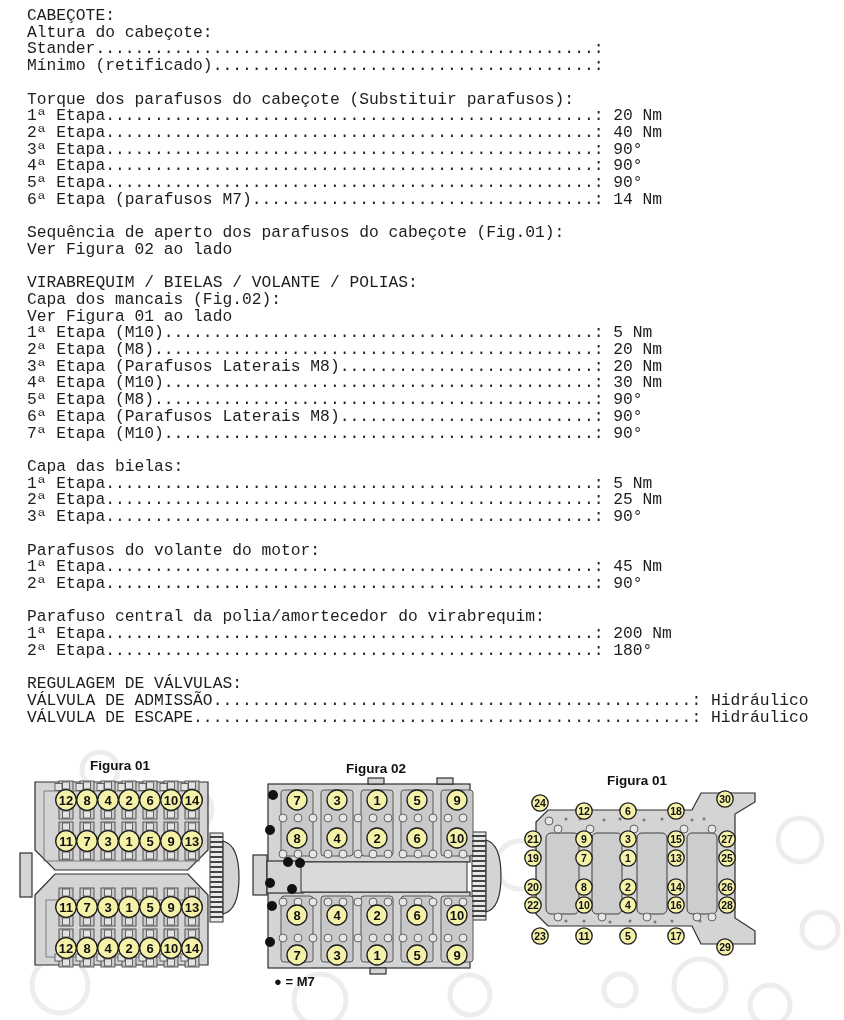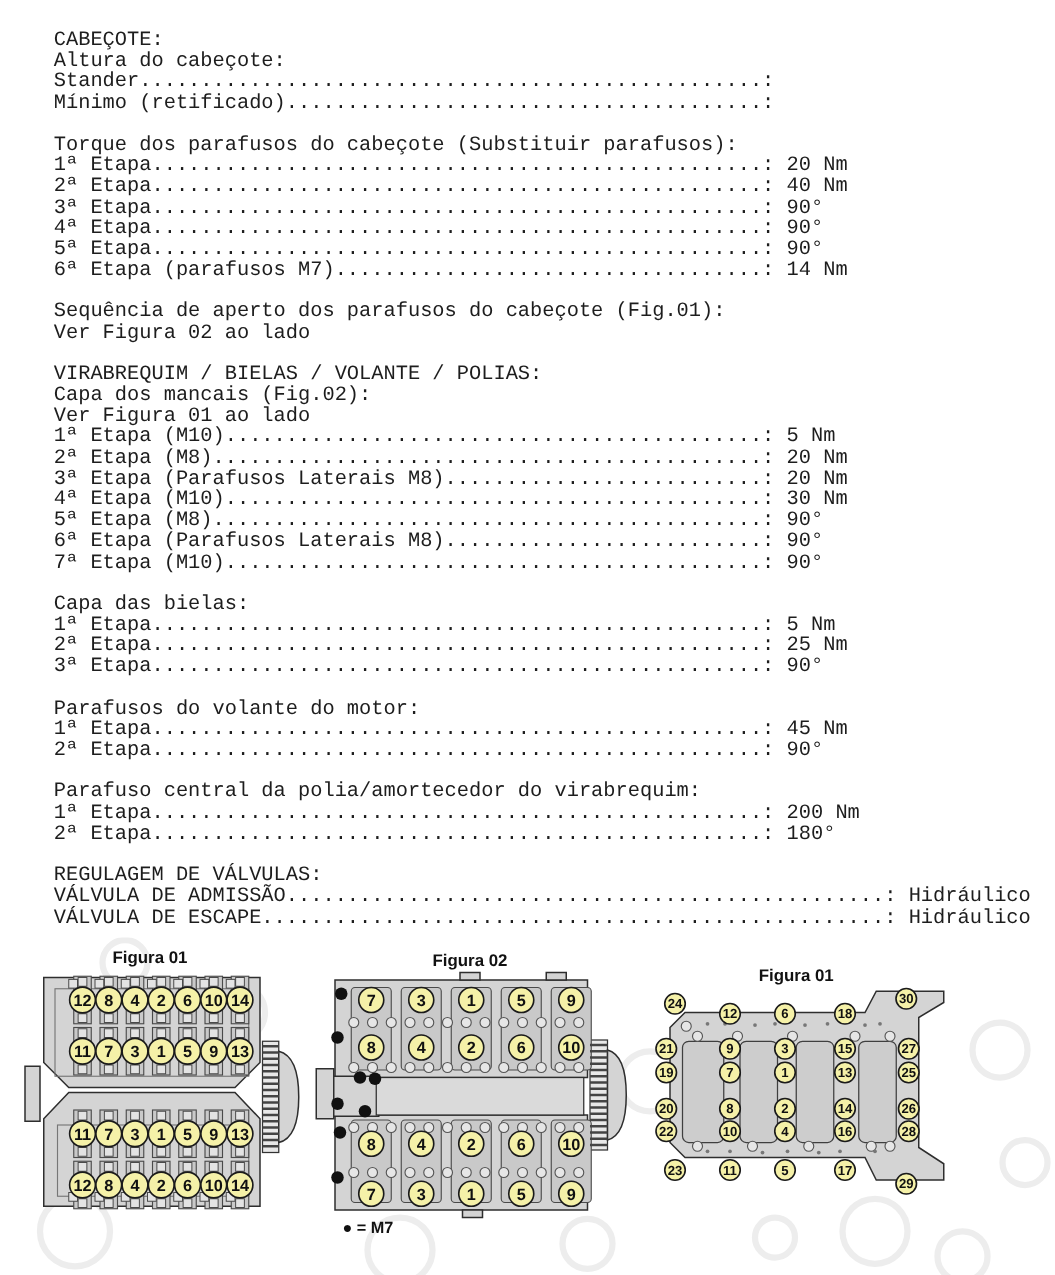--- a/index.html
+++ b/index.html
@@ -4,21 +4,21 @@
 <style>
   html,body{margin:0;padding:0;}
   body{
     width:844px;height:1020px;
     background:#ffffff;
     position:relative;
     overflow:hidden;
     font-family:"Liberation Sans",sans-serif;
   }
   .spec{
-    position:absolute;left:27px;top:8px;margin:16px;
+    position:absolute;left:27px;top:8px;margin:0;
     font-family:"Liberation Mono","DejaVu Sans Mono",monospace;
     font-size:16.3px;line-height:16.7px;
     color:#1d1d1d;white-space:pre;
   }
   .figs{position:absolute;left:0;top:750px;}
   .figtitle{
     font-family:"Liberation Sans","DejaVu Sans",sans-serif;
     font-weight:bold;font-size:13.5px;fill:#111;text-anchor:middle;
   }
   .figlegend{

